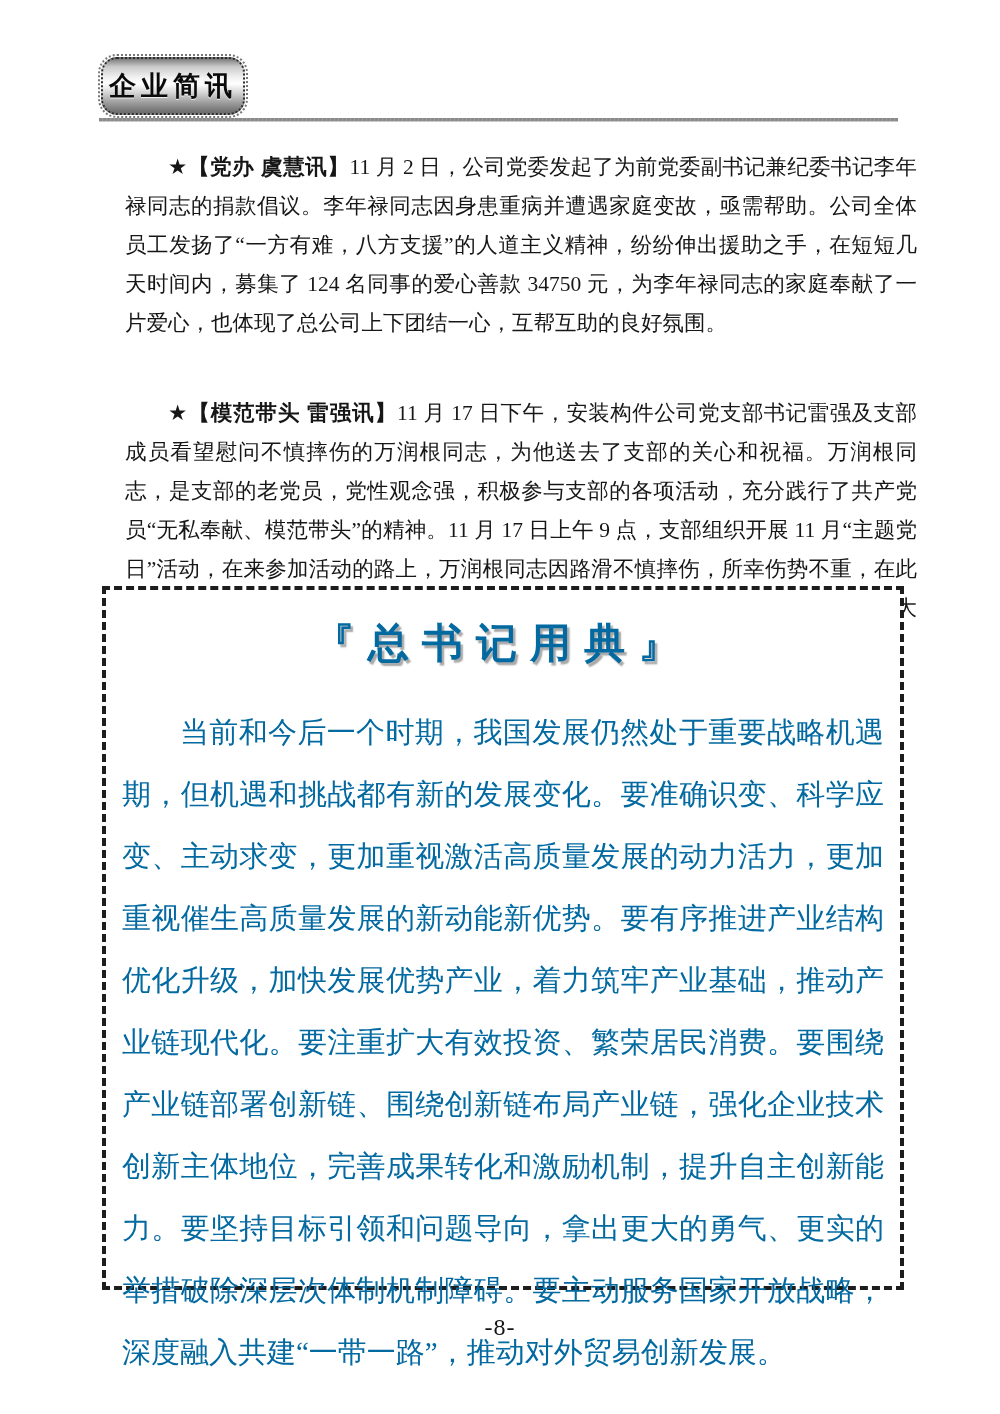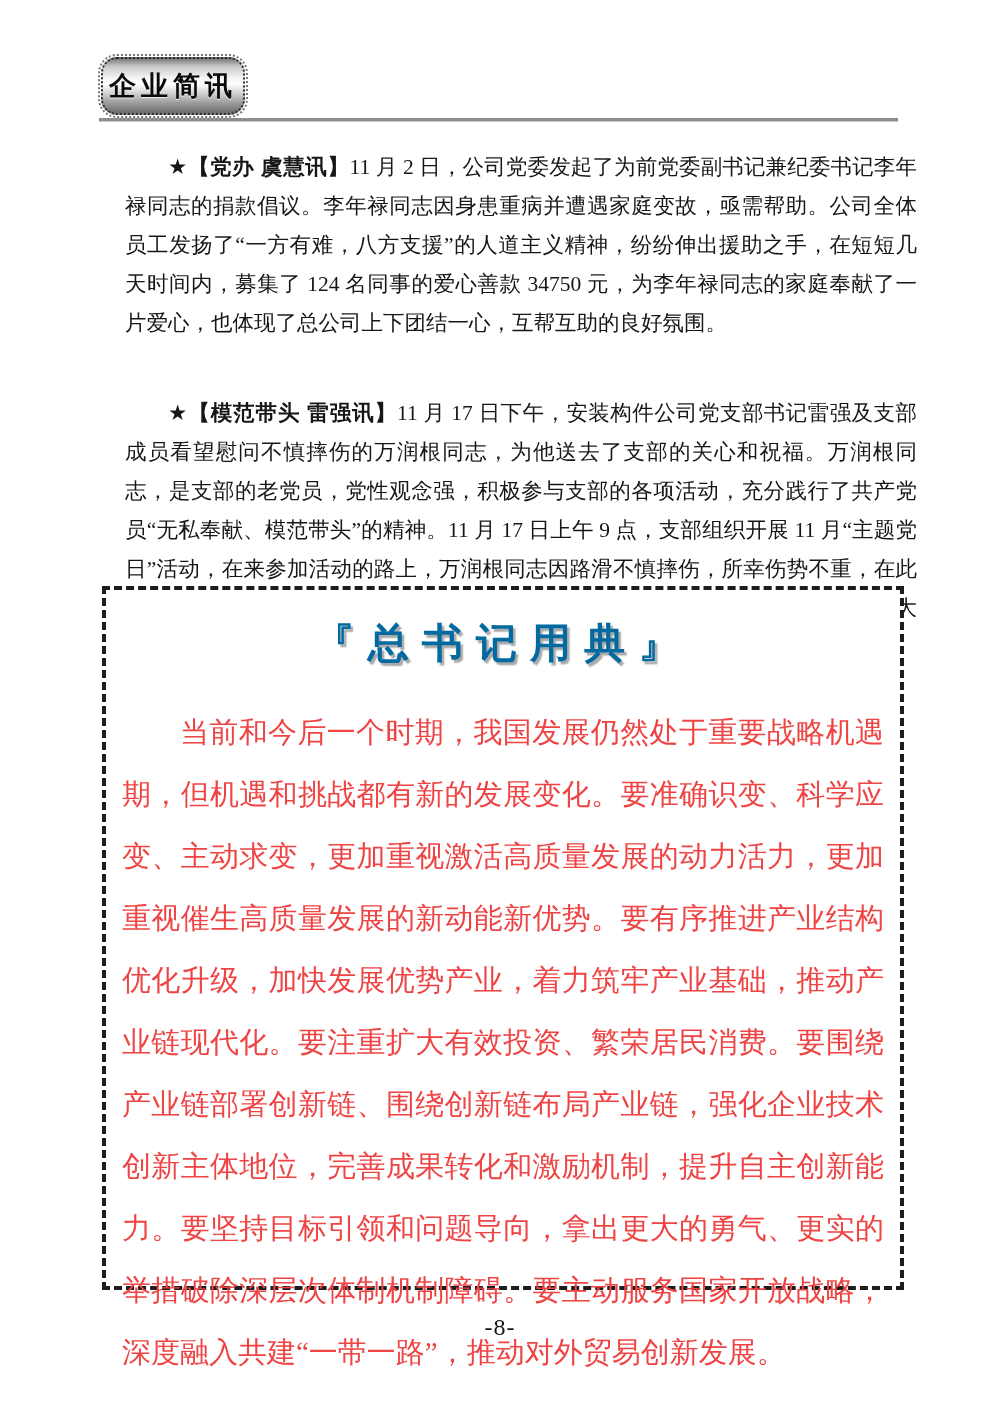--- a/index.html
+++ b/index.html
@@ -96,21 +96,21 @@
     text-shadow: 2.5px 2.5px 1.5px #a8a8a8;
     white-space: nowrap;
   }
   .quote-body {
     margin-top: 30px;
     padding: 0 2px;
     font-size: 29px;
     line-height: 62px;
     text-align: justify;
     text-indent: 2em;
-    color: #ef4444;
+    color: #0369a1;
   }
 
   
   .page-number {
     position: absolute;
     left: 0;
     width: 100%;
     top: 1314px;
     text-align: center;
     font-size: 24px;

